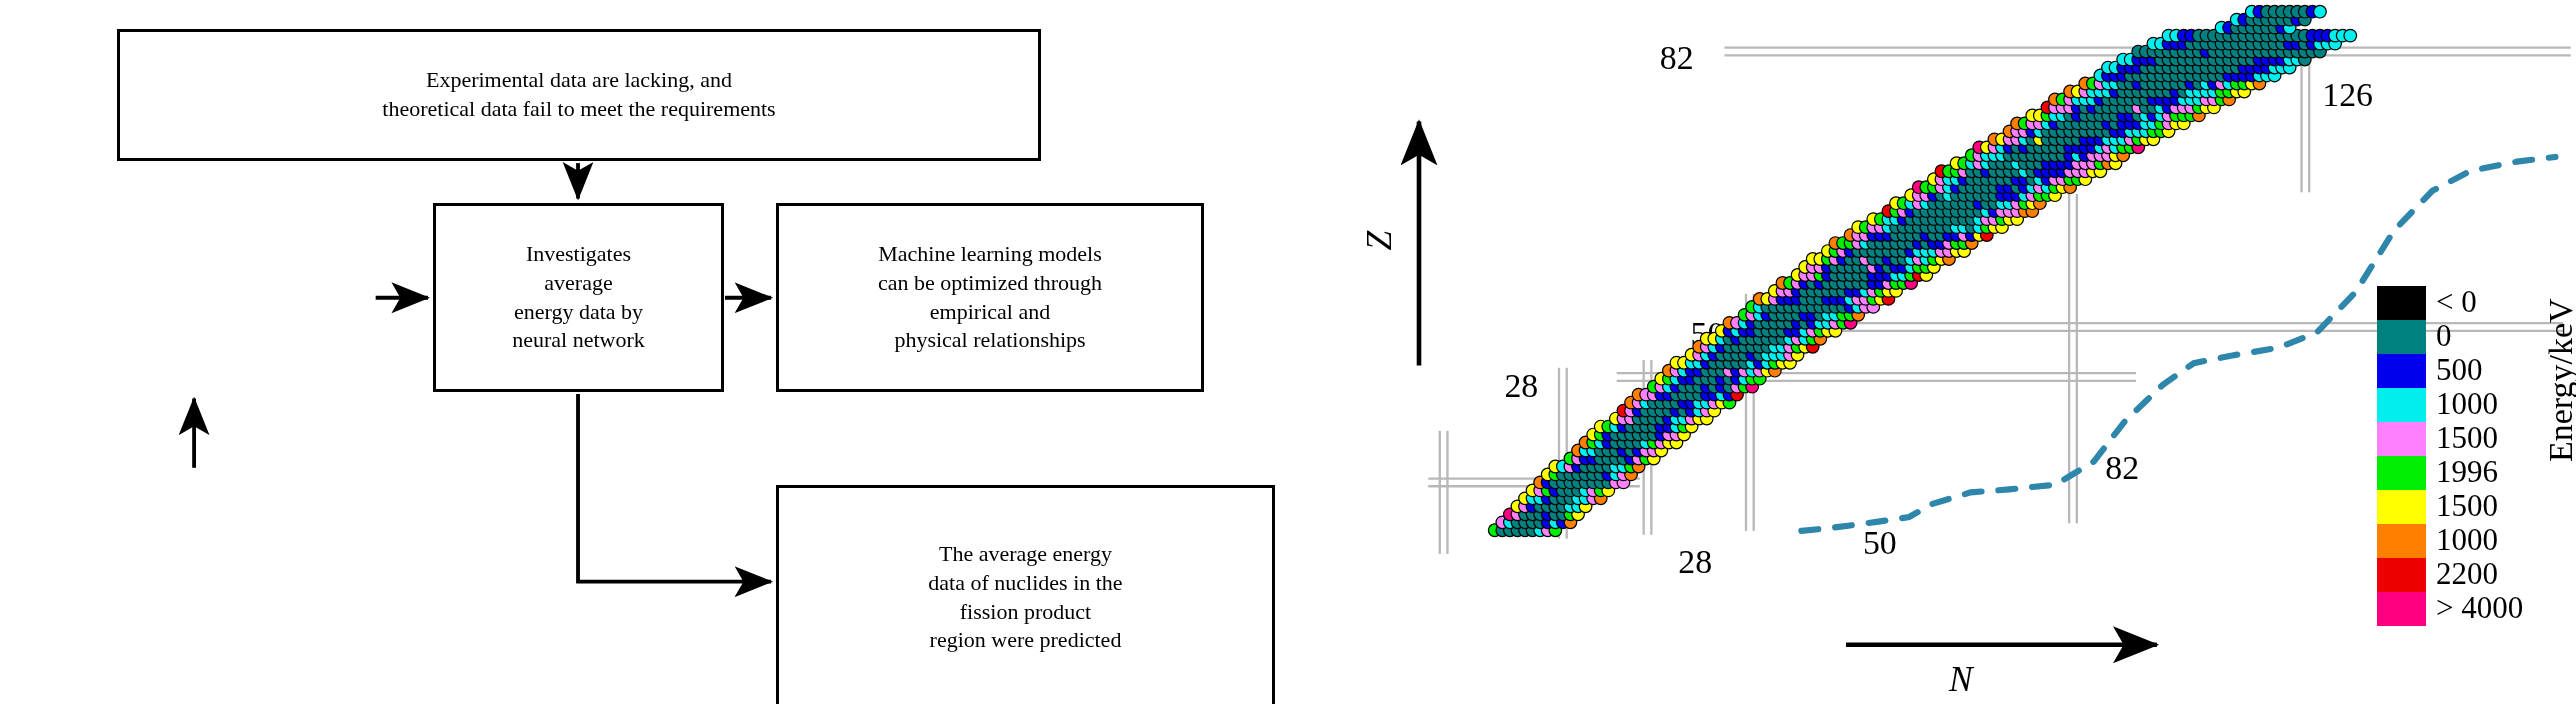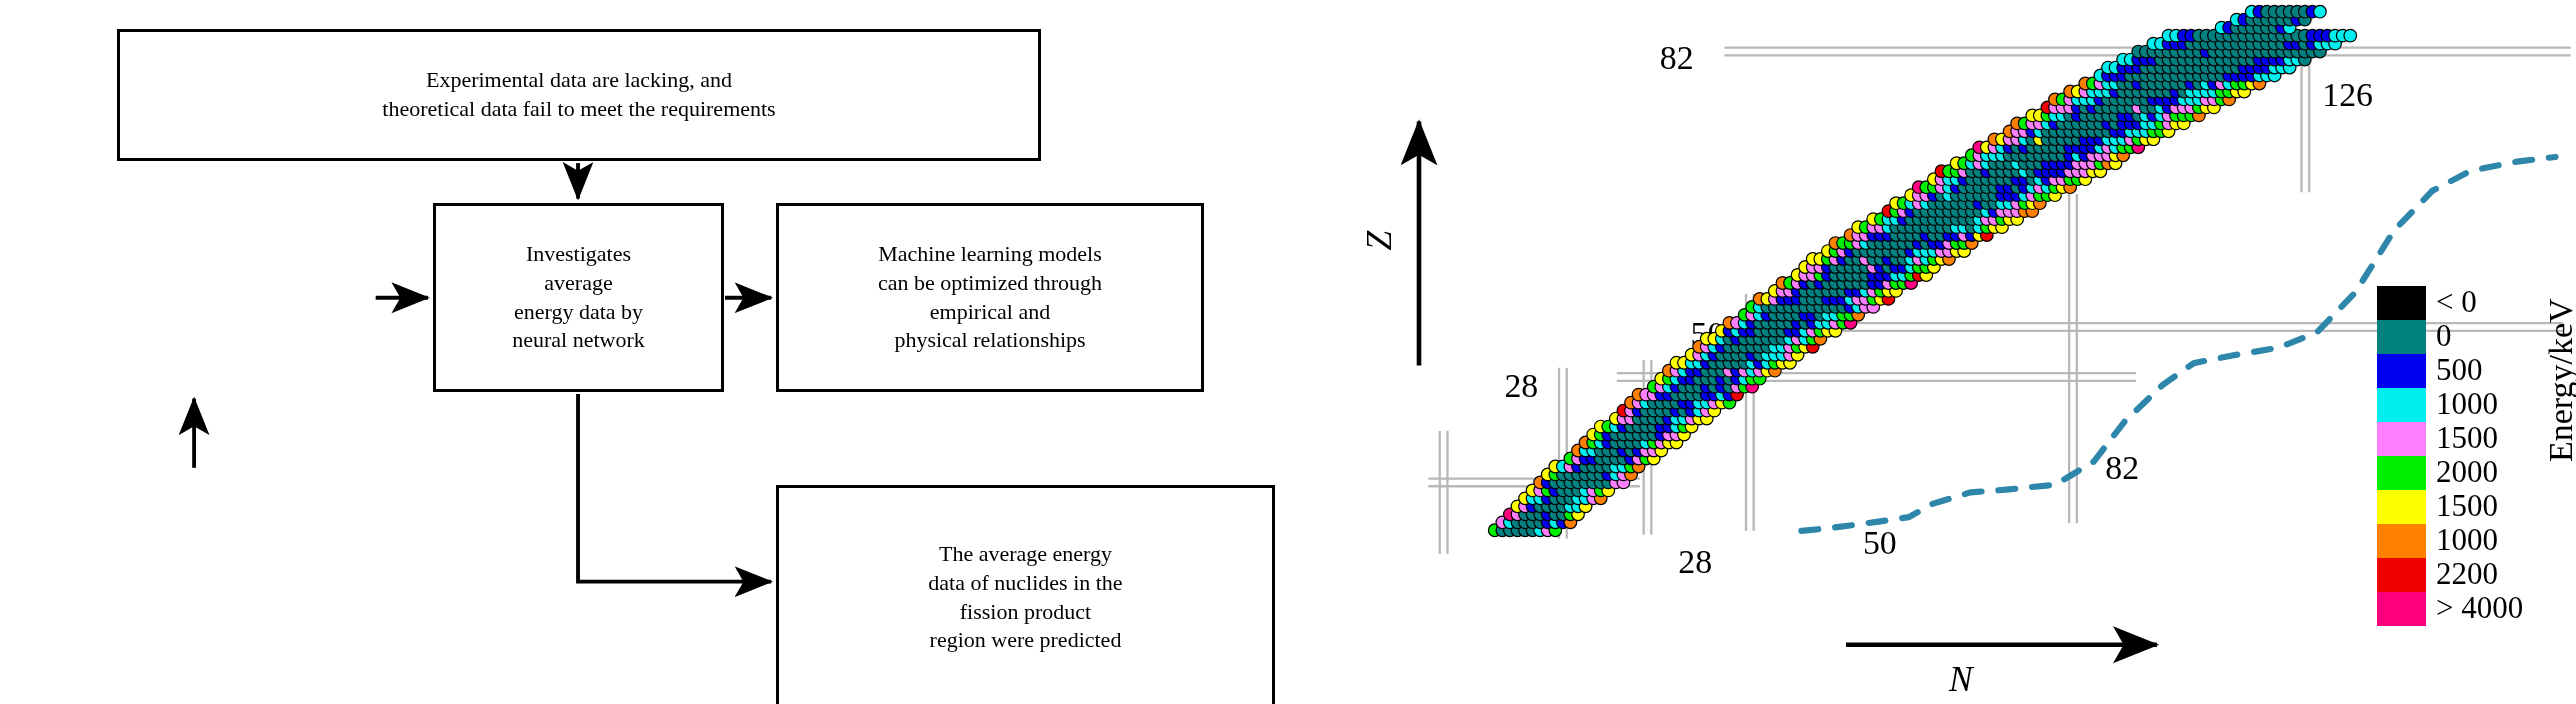--- a/index.html
+++ b/index.html
@@ -1342,21 +1342,21 @@
       <div class="lg-row">
         <div class="lg-swatch" style="background: rgb(0, 238, 238);"></div>
         <div class="lg-txt">1000</div>
       </div>
       <div class="lg-row">
         <div class="lg-swatch" style="background: rgb(255, 128, 255);"></div>
         <div class="lg-txt">1500</div>
       </div>
       <div class="lg-row">
         <div class="lg-swatch" style="background: rgb(0, 238, 0);"></div>
-        <div class="lg-txt">2000</div>
+        <div class="lg-txt">1996</div>
       </div>
       <div class="lg-row">
         <div class="lg-swatch" style="background: rgb(255, 255, 0);"></div>
         <div class="lg-txt">1500</div>
       </div>
       <div class="lg-row">
         <div class="lg-swatch" style="background: rgb(255, 128, 0);"></div>
         <div class="lg-txt">1000</div>
       </div>
       <div class="lg-row">

